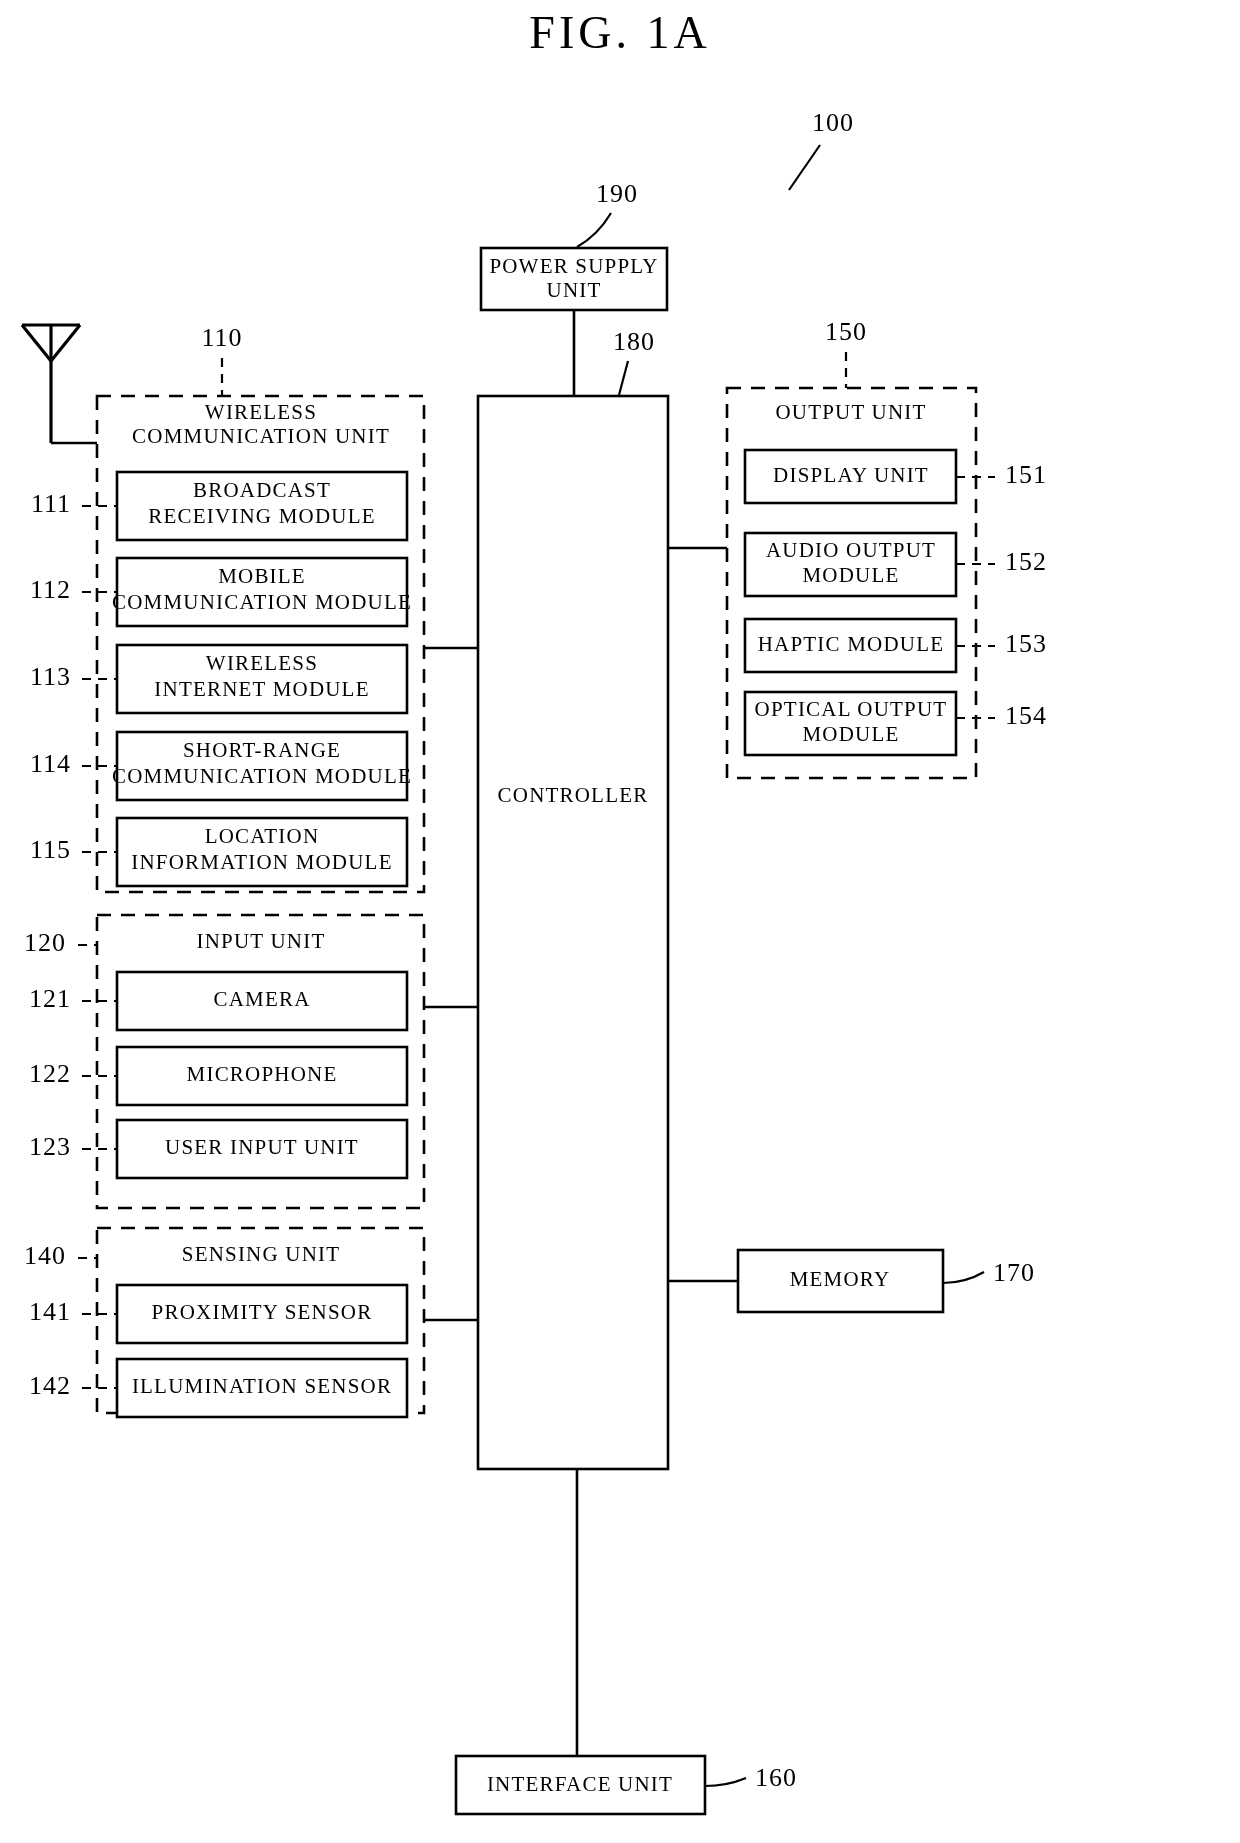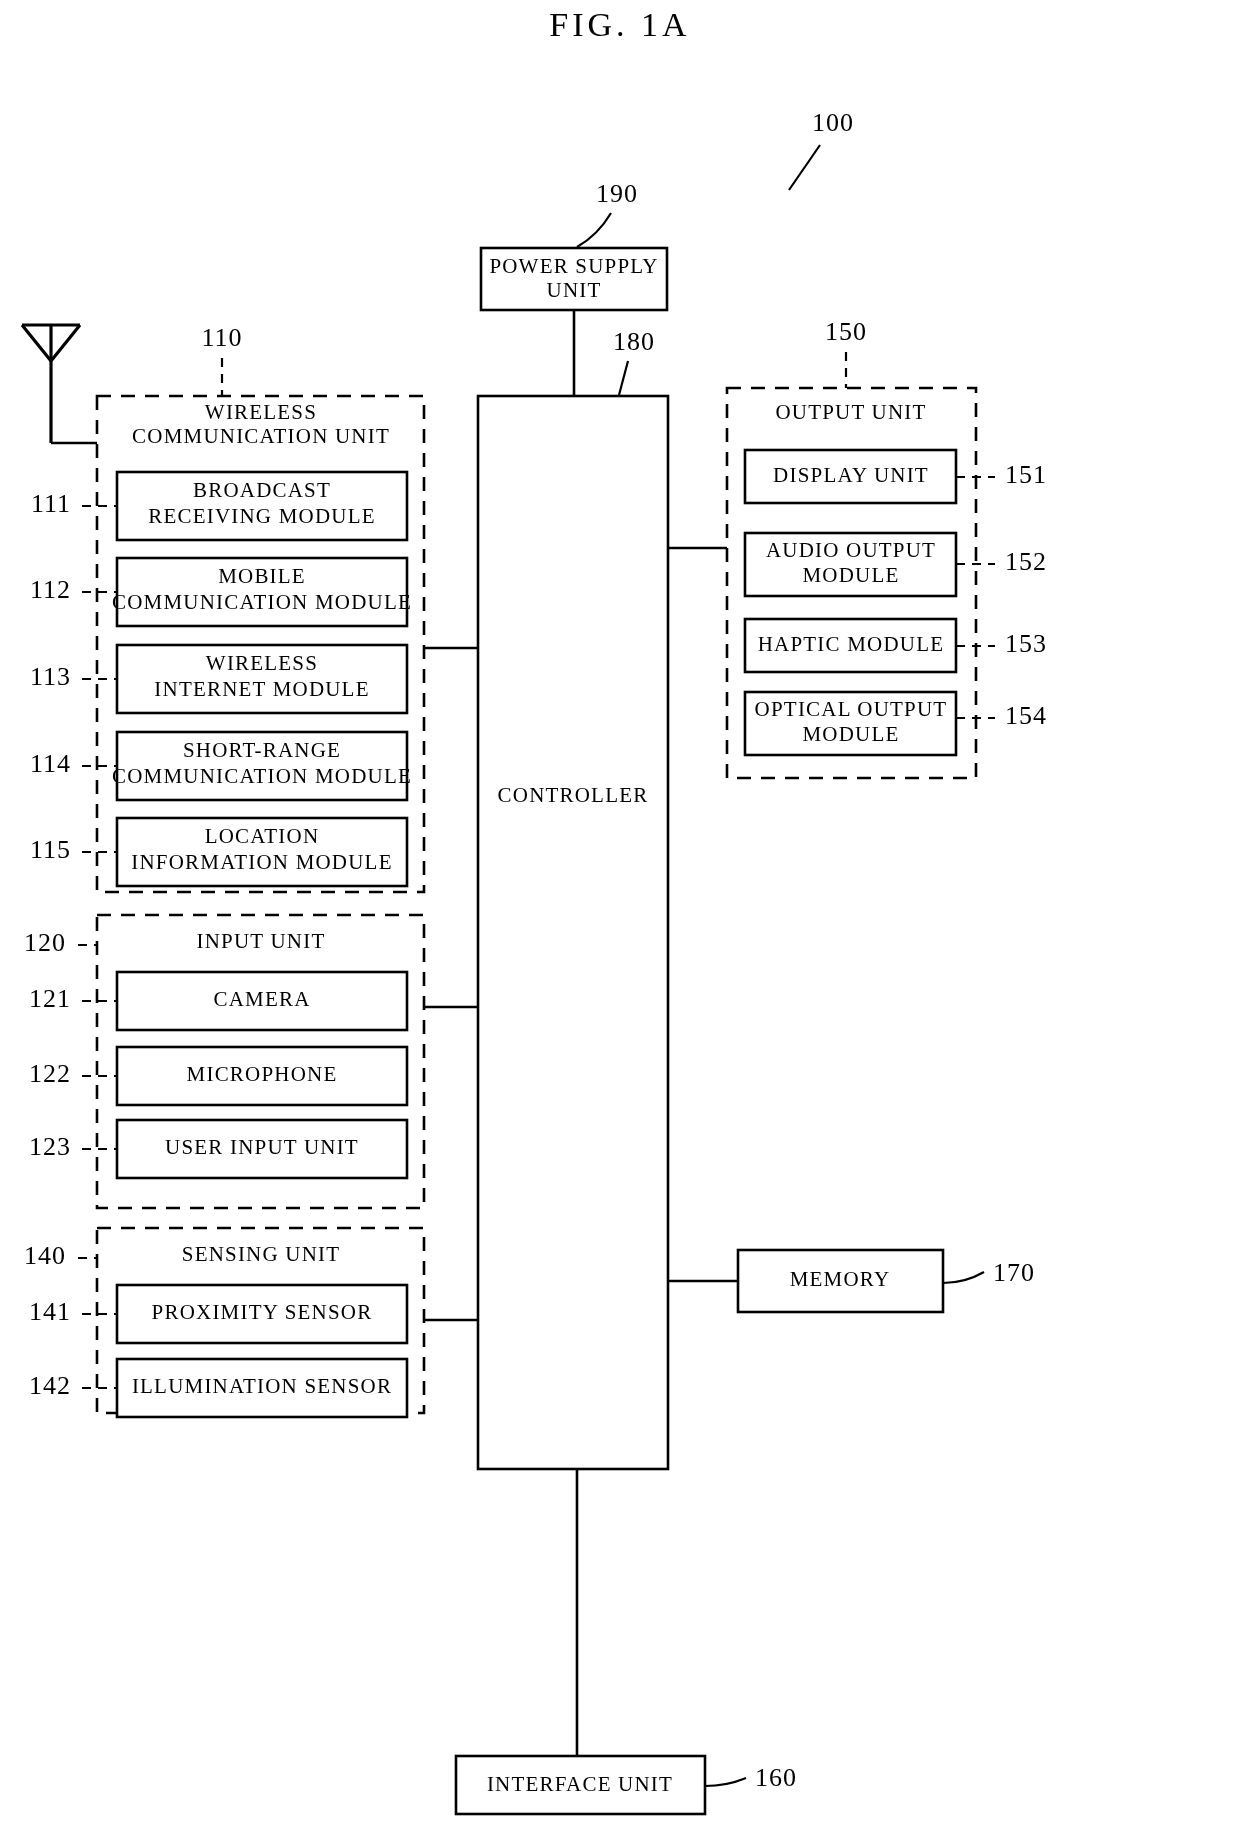--- a/index.html
+++ b/index.html
@@ -15,21 +15,21 @@
     font-family: "Liberation Serif", "DejaVu Serif", serif;
     color: #000000;
     overflow: hidden;
   }
   #fig-title {
     position: absolute;
     top: 6px;
     left: 0;
     width: 1240px;
     text-align: center;
-    font-size: 34px;
+    font-size: 46px;
     letter-spacing: 4px;
     font-family: "Liberation Serif", "DejaVu Serif", serif;
   }
   svg#diagram {
     position: absolute;
     top: 0;
     left: 0;
   }
   .grp-label, .box-label, .ref {
     font-family: "Liberation Serif", "DejaVu Serif", serif;

